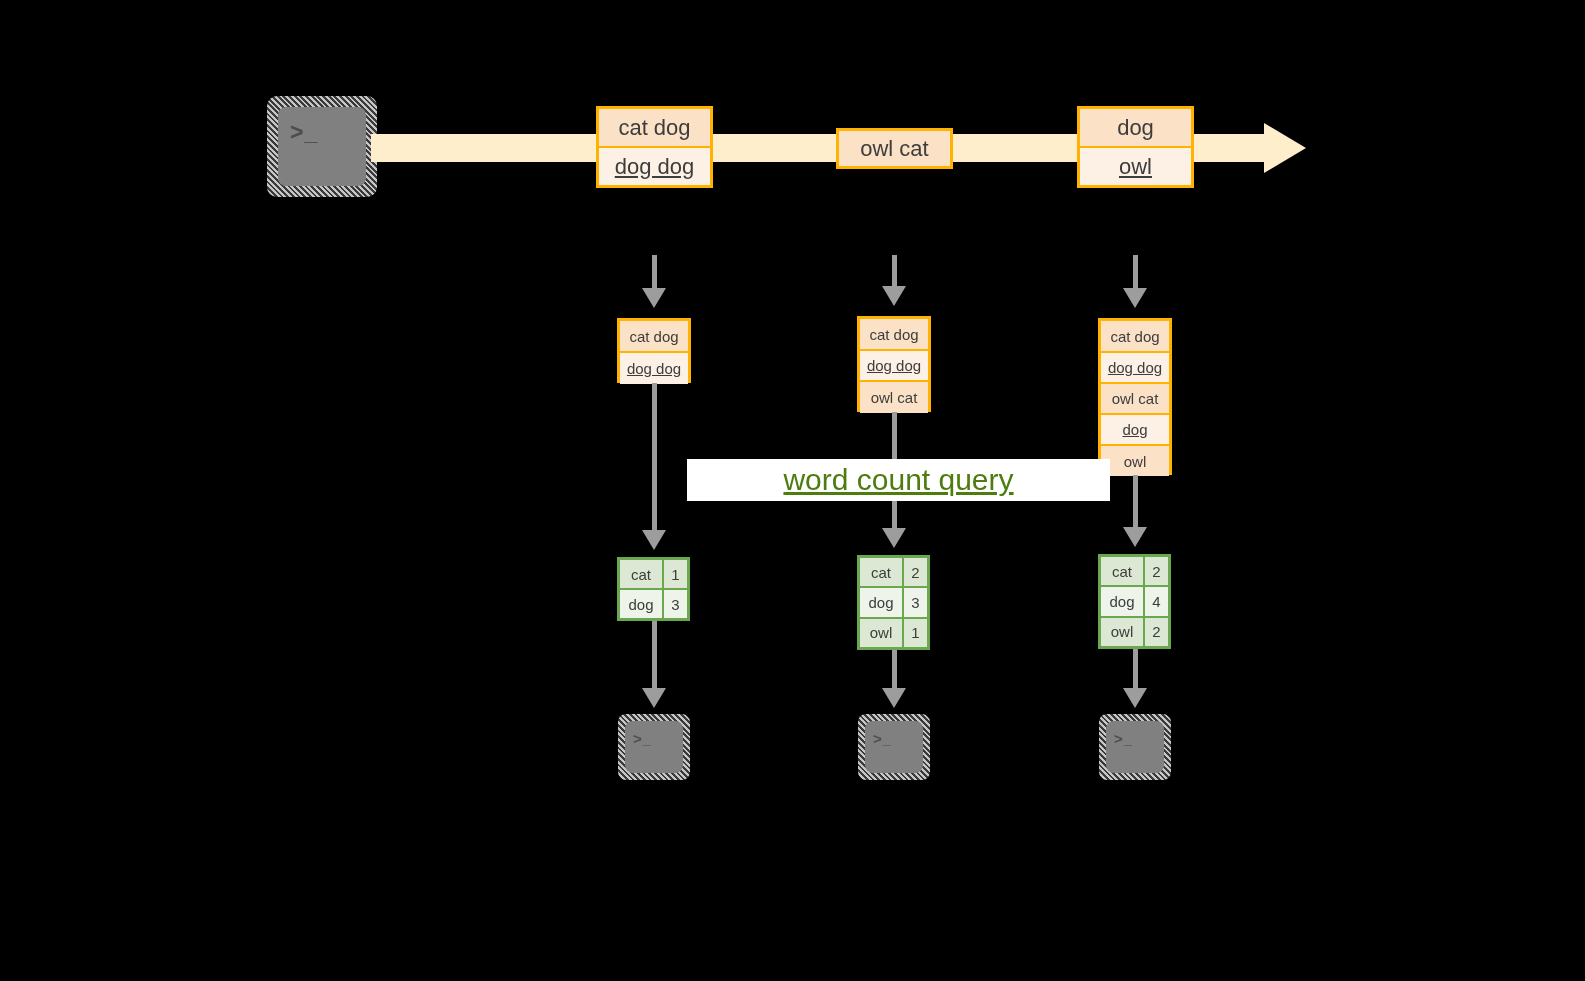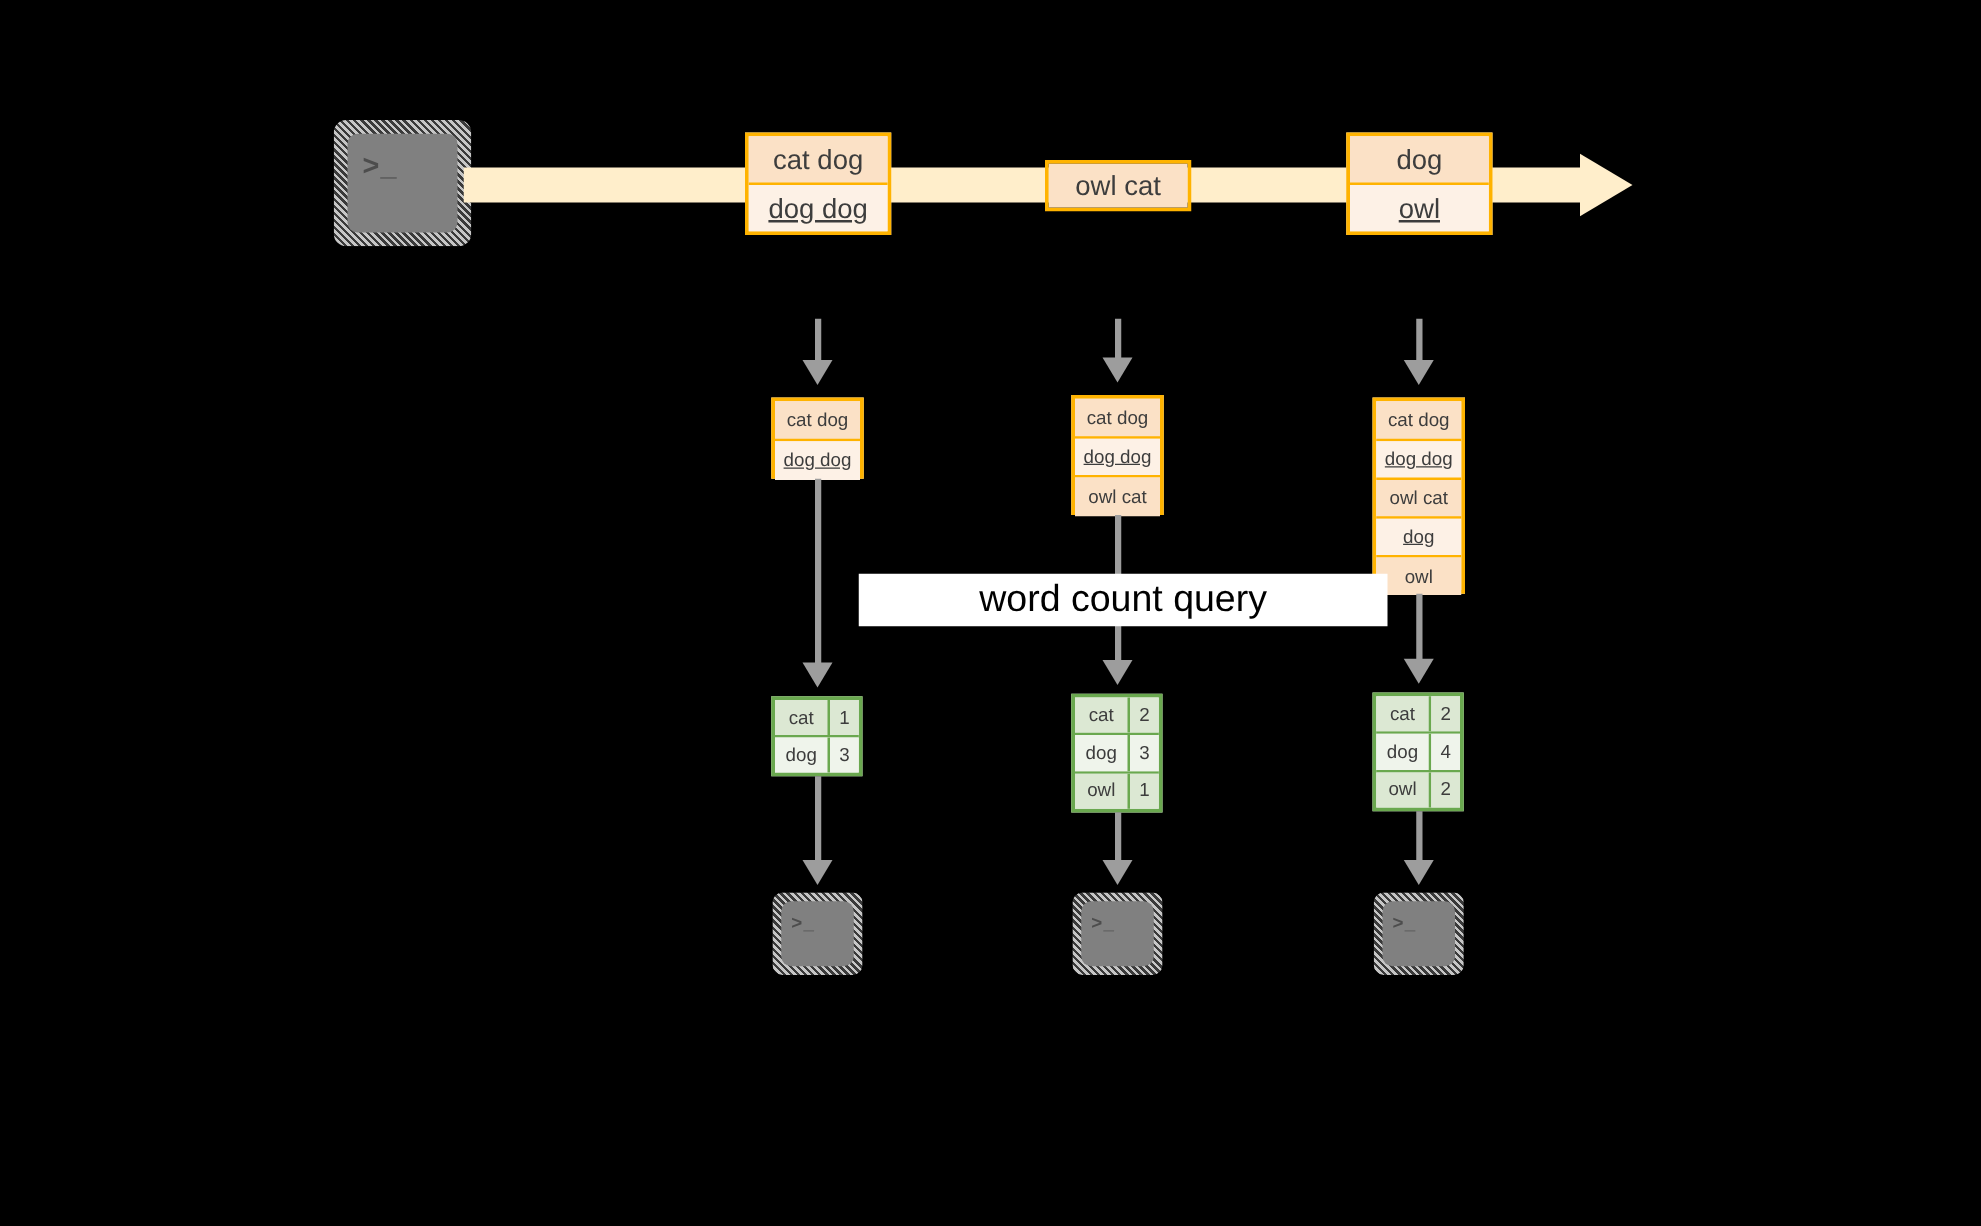--- a/index.html
+++ b/index.html
@@ -128,25 +128,26 @@
     height: 0;
     border-left: 12px solid transparent;
     border-right: 12px solid transparent;
     border-top: 20px solid #9d9d9d;
   }
 
   
   .query-label {
     position: absolute;
     background: #ffffff;
-    color: #000000;
+    color: #4d7c0f;
     display: flex;
     align-items: center;
     justify-content: center;
     white-space: nowrap;
+    text-decoration: underline;
   }
 </style>
 </head>
 <body>
 
 <div id="stage">
 
   <div class="terminal" style="left:267px; top:96px; width:110px; height:101px;">
     <div class="terminal-inner">
       <span class="term-prompt" style="left:12px; top:14px; font-size:23px;">&gt;_</span>

